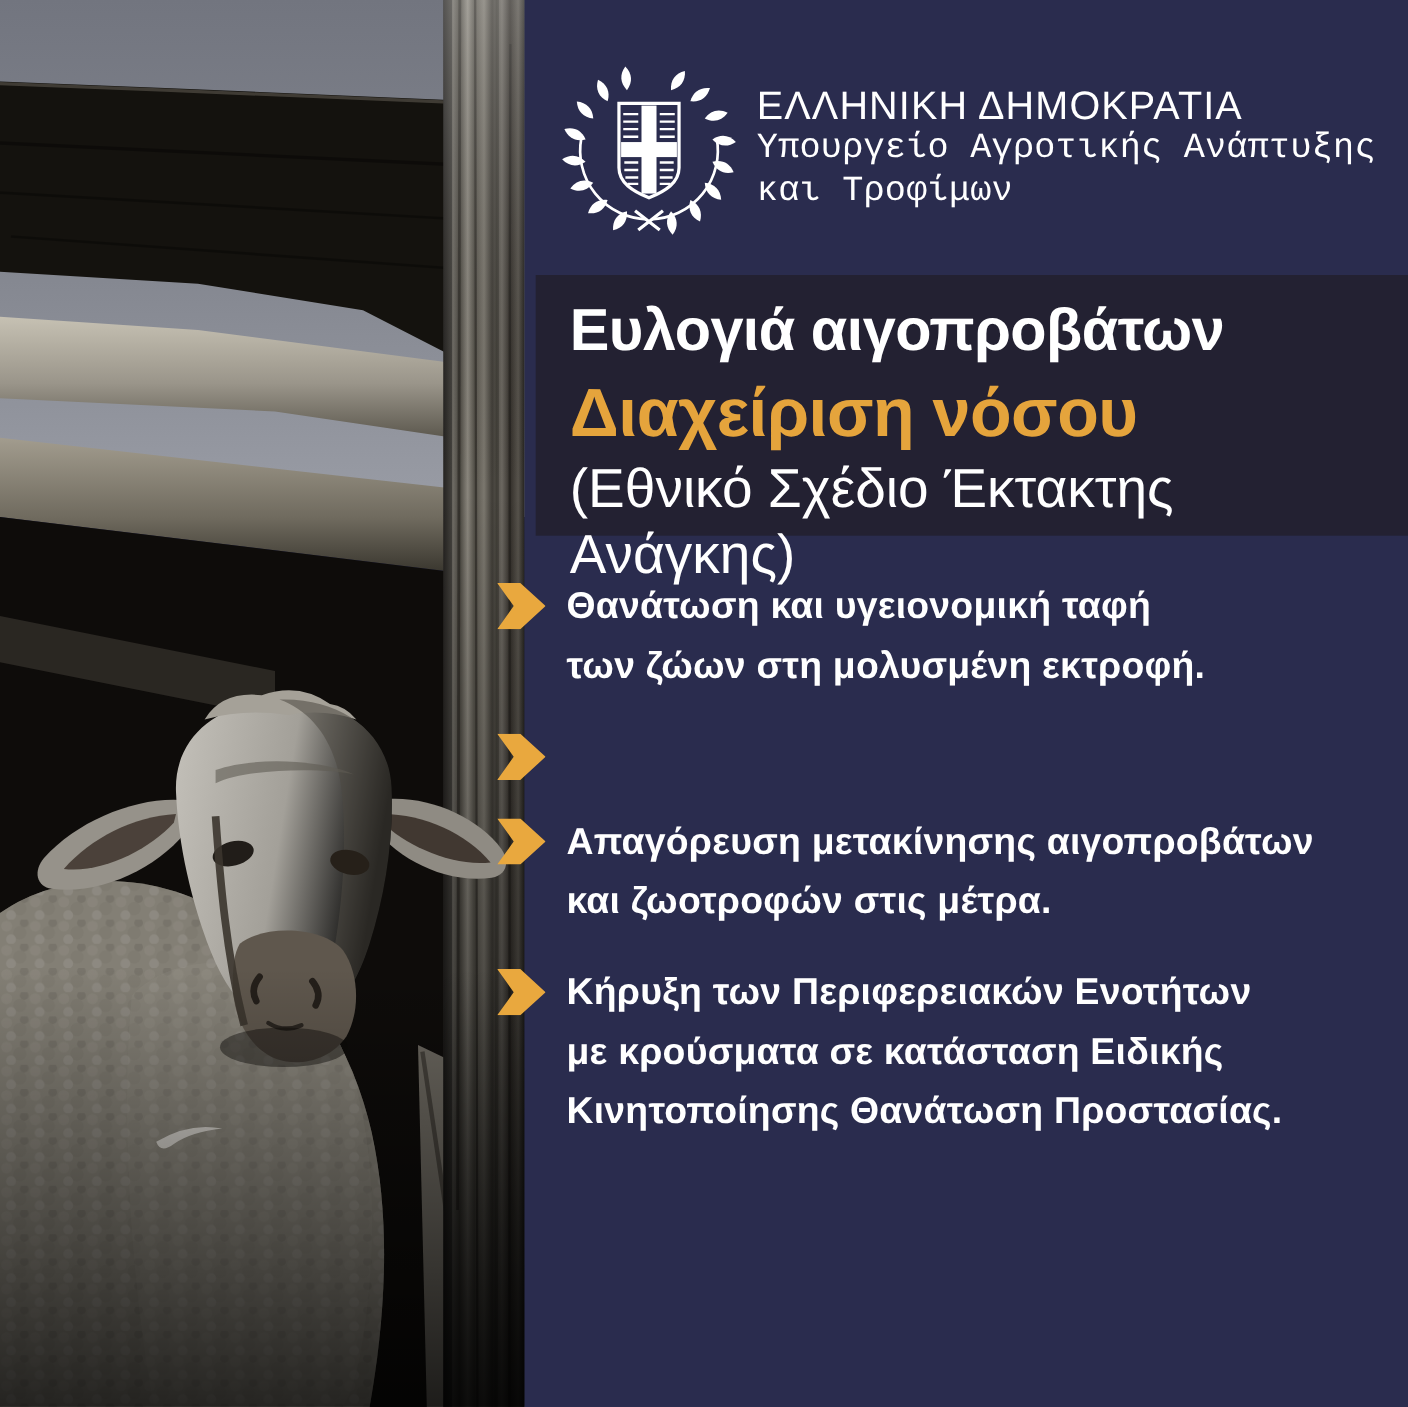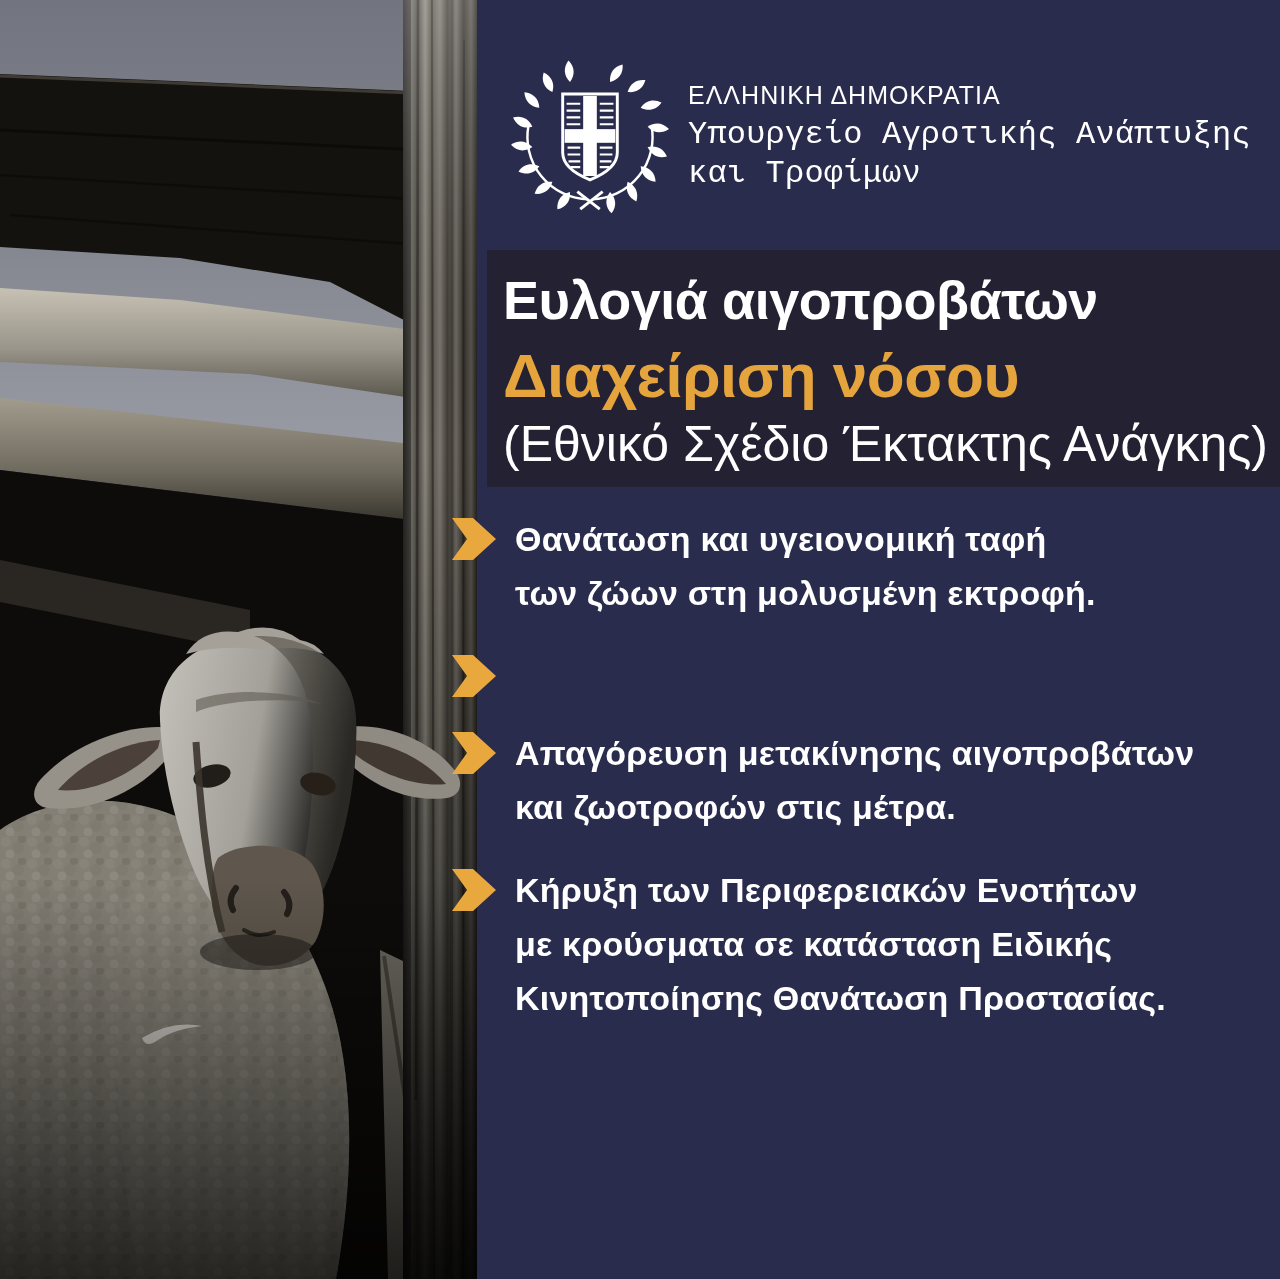--- a/index.html
+++ b/index.html
@@ -10,32 +10,32 @@
   }
   
   .photo{position:absolute;left:0;top:0;width:477px;height:1279px;}
   .photo svg{display:block;}
   
   .panel{position:absolute;left:477px;top:0;width:803px;height:1279px;background:#2a2c4e;}
   
   .gov-header{position:absolute;left:0;top:0;right:0;height:250px;}
   .emblem{position:absolute;left:33px;top:55px;width:160px;height:160px;}
   .gov-text{position:absolute;left:211px;top:76px;color:#ffffff;}
-  .gov-org{font-size:25px;line-height:39px;font-weight:400;letter-spacing:1px;}
+  .gov-org{font-size:36px;line-height:39px;font-weight:400;letter-spacing:1px;}
   .gov-line{font-size:32px;line-height:39px;font-weight:400;letter-spacing:.2px;font-family:Liberation Mono, monospace;}
   
   .title-band{
     position:absolute;left:10px;right:0;top:250px;height:237px;
-    background:#232132;box-sizing:border-box;padding:12px 0 0 16px;color:#ffffff;
+    background:#232132;box-sizing:border-box;padding:12px 0 0 31px;color:#ffffff;
   }
   .title-main{font-size:54px;line-height:76px;font-weight:800;letter-spacing:-0.5px;color:#ffffff;}
   .title-accent{font-size:62px;line-height:76px;font-weight:800;letter-spacing:-0.5px;color:#e5a43c;}
   .title-note{font-size:50px;line-height:60px;font-weight:400;color:#ffffff;}
   
-  .bullets{position:absolute;left:0;right:0;top:487px;margin:0;padding:25px 0 0 0;list-style:none;}
+  .bullets{position:absolute;left:0;right:0;top:487px;margin:0;padding:37px 0 0 0;list-style:none;}
   .bullet{display:flex;align-items:flex-start;margin:0 0 29px 0;}
   .chev{flex:0 0 auto;width:44px;height:42px;margin-left:-25px;margin-top:6px;}
   .chev svg{display:block;}
   .blines{margin-left:19px;color:#ffffff;font-weight:700;font-size:34px;line-height:54px;letter-spacing:.2px;}
 </style>
 </head>
 <body>
 
 <div class="canvas">
 

